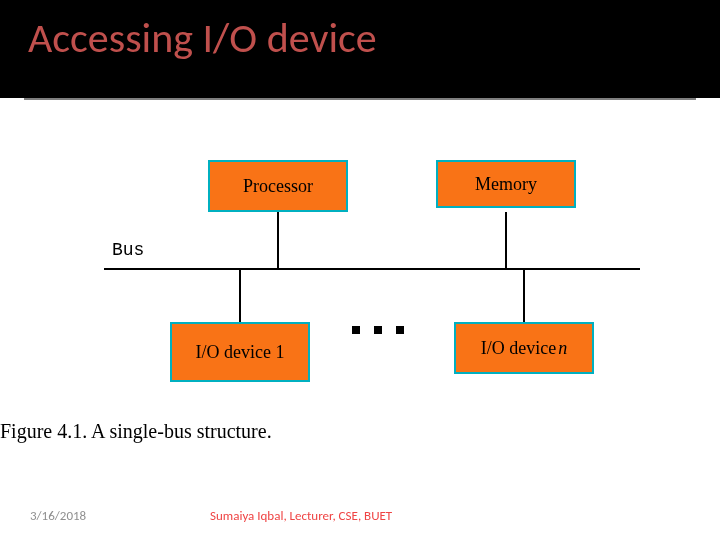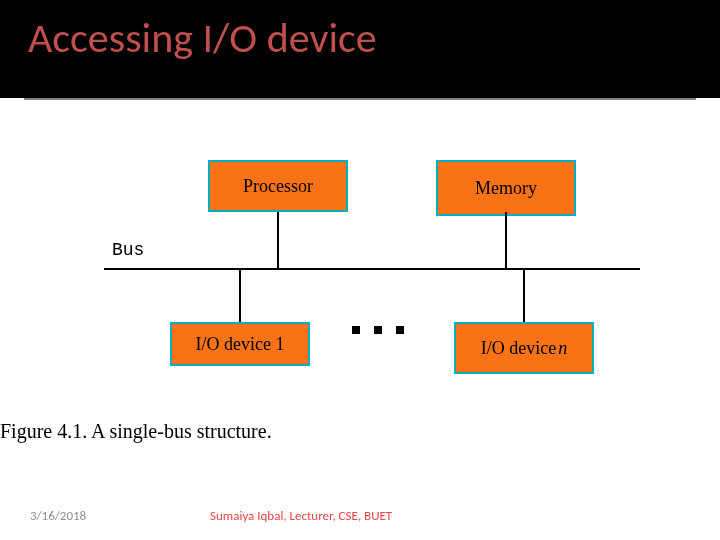--- a/index.html
+++ b/index.html
@@ -3,22 +3,22 @@
 <meta charset="utf-8">
 <style>
   * { box-sizing: border-box; margin: 0; padding: 0; }
   html, body { width: 720px; height: 540px; font-family: Calibri, Arial, sans-serif; background: #fff; }
   .slide { position: relative; width: 720px; height: 540px; background: #fff; }
   .title-band { position: absolute; top: 0; left: 0; width: 720px; height: 98px; background: #000; }
   .title { position: absolute; top: 12px; left: 28px; font-size: 42px; font-weight: 400; color: #c0504d; }
   .underline { position: absolute; top: 98px; left: 24px; width: 672px; height: 2px; background: #7f7f7f; }
   .box { position: absolute; border: 2px solid #00b0c0; background: #f97316; display: flex; align-items: center; justify-content: center; font-family: "Times New Roman", serif; font-size: 18px; }
   .box-proc   { top: 160px; left: 208px; width: 140px; height: 52px; }
-  .box-mem    { top: 160px; left: 436px; width: 140px; height: 56px; }
-  .box-io1    { top: 322px; left: 170px; width: 140px; height: 44px; }
+  .box-mem    { top: 160px; left: 436px; width: 140px; height: 48px; }
+  .box-io1    { top: 322px; left: 170px; width: 140px; height: 60px; }
   .box-ion    { top: 322px; left: 454px; width: 140px; height: 52px; }
   .box-ion .n { font-style: italic; margin-left: 2px; }
   .bus-label { position: absolute; top: 240px; left: 112px; font-family: Liberation Mono, monospace; font-size: 18px; }
   .bus-line  { position: absolute; top: 268px; left: 104px; width: 536px; height: 2px; background: #000; }
   .stub      { position: absolute; width: 2px; background: #000; }
   .stub-proc { top: 212px; left: 277px; height: 56px; }
   .stub-mem  { top: 212px; left: 505px; height: 56px; }
   .stub-io1  { top: 270px; left: 239px; height: 52px; }
   .stub-ion  { top: 270px; left: 523px; height: 52px; }
   .dots { position: absolute; top: 326px; left: 352px; display: flex; gap: 14px; }

